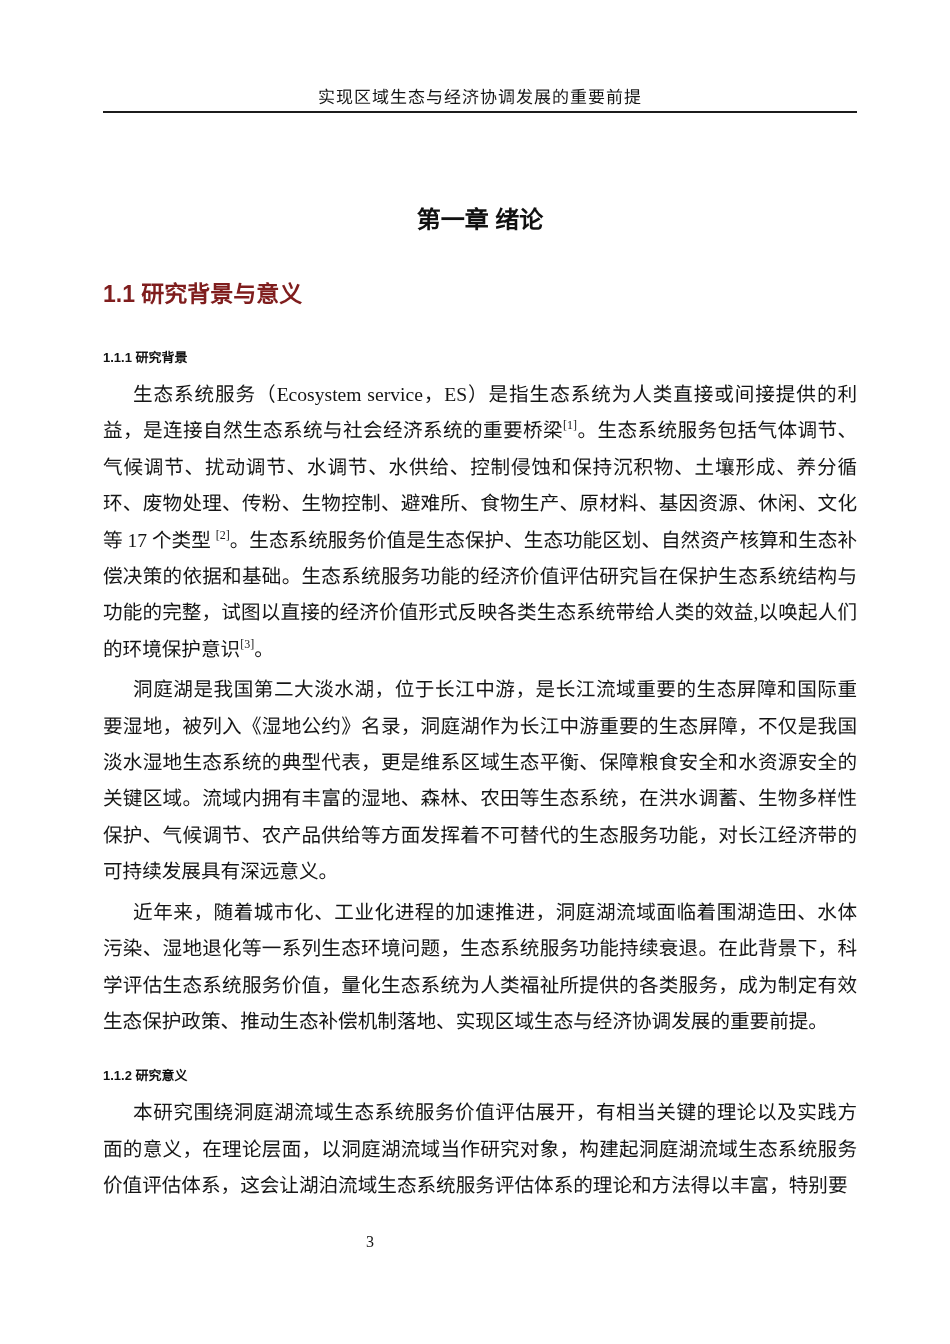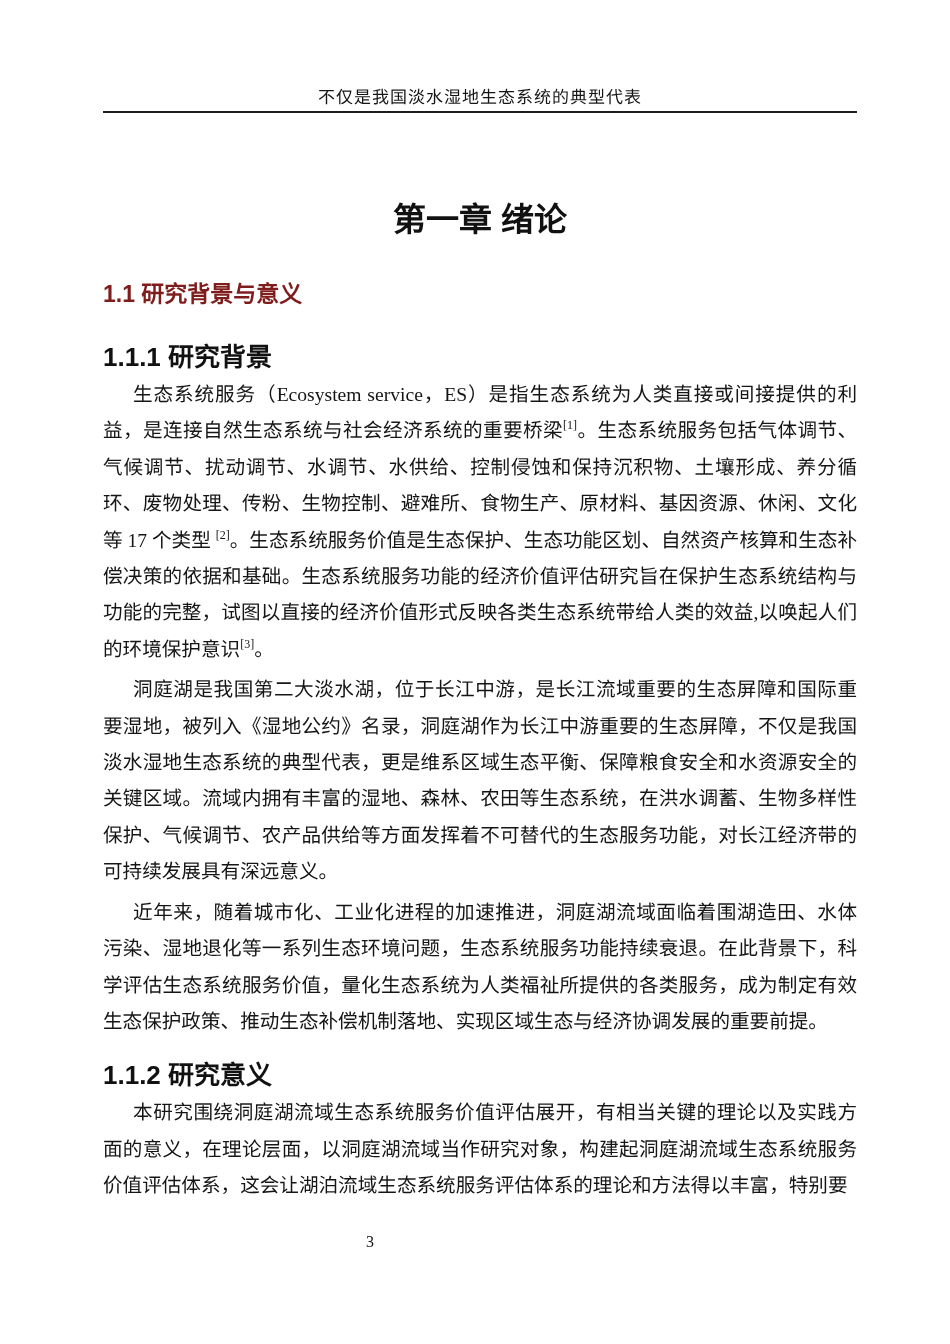--- a/index.html
+++ b/index.html
@@ -29,37 +29,37 @@
     font-size: 17px;
     line-height: 20px;
     padding-bottom: 3px;
     letter-spacing: 1px;
   }
   .chapter-title {
     margin: 90px 0 0 0;
     text-align: center;
     font-family: "Liberation Sans", "DejaVu Sans", sans-serif;
     font-weight: bold;
-    font-size: 33px;
+    font-size: 24px;
     line-height: 34px;
     color: #111;
   }
   .section-heading {
     margin: 44px 0 0 0;
     font-family: "Liberation Sans", "DejaVu Sans", sans-serif;
     font-weight: bold;
     font-size: 23px;
     line-height: 27px;
     color: #7f1d1d;
   }
   .subsection-heading {
     margin: 38px 0 0 0;
     font-family: "Liberation Sans", "DejaVu Sans", sans-serif;
     font-weight: bold;
-    font-size: 26px;
+    font-size: 13px;
     line-height: 23px;
     color: #111;
   }
   .subsection-heading.second {
     margin-top: 24px;
   }
   .body-para {
     margin: 4px 0 0 0;
     font-size: 19.6px;
     line-height: 36.4px;
@@ -85,21 +85,21 @@
     line-height: 20px;
     color: #151515;
   }
 </style>
 </head>
 <body>
 
 <div class="page">
 
   <div class="running-header">
-    <span class="header-text">不仅是我国淡水湿地生态系统的典型代表</span>
+    <span class="header-text">实现区域生态与经济协调发展的重要前提</span>
   </div>
 
   <h1 class="chapter-title">第一章 绪论</h1>
 
   <h2 class="section-heading">1.1 研究背景与意义</h2>
 
   <h3 class="subsection-heading">1.1.1 研究背景</h3>
 
   <div id="paras-background">
       <p class="body-para first">生态系统服务（Ecosystem service，ES）是指生态系统为人类直接或间接提供的利益，是连接自然生态系统与社会经济系统的重要桥梁<sup>[1]</sup>。生态系统服务包括气体调节、气候调节、扰动调节、水调节、水供给、控制侵蚀和保持沉积物、土壤形成、养分循环、废物处理、传粉、生物控制、避难所、食物生产、原材料、基因资源、休闲、文化等 17 个类型 <sup>[2]</sup>。生态系统服务价值是生态保护、生态功能区划、自然资产核算和生态补偿决策的依据和基础。生态系统服务功能的经济价值评估研究旨在保护生态系统结构与功能的完整，试图以直接的经济价值形式反映各类生态系统带给人类的效益,以唤起人们的环境保护意识<sup>[3]</sup>。</p>

